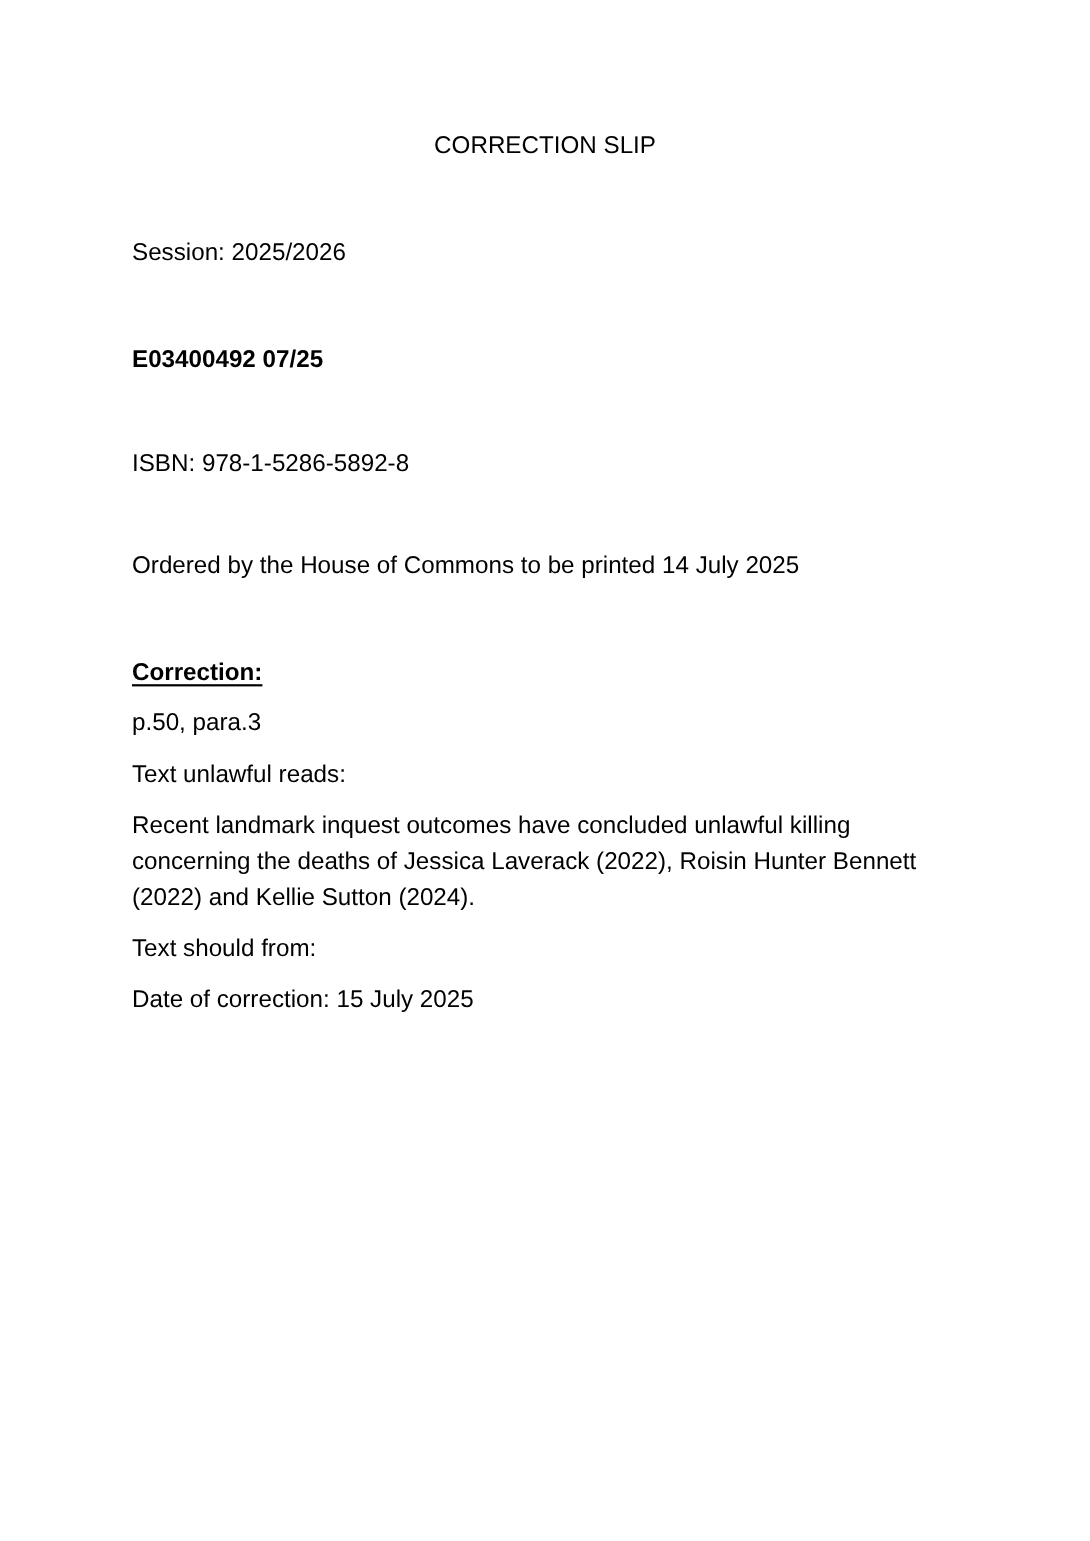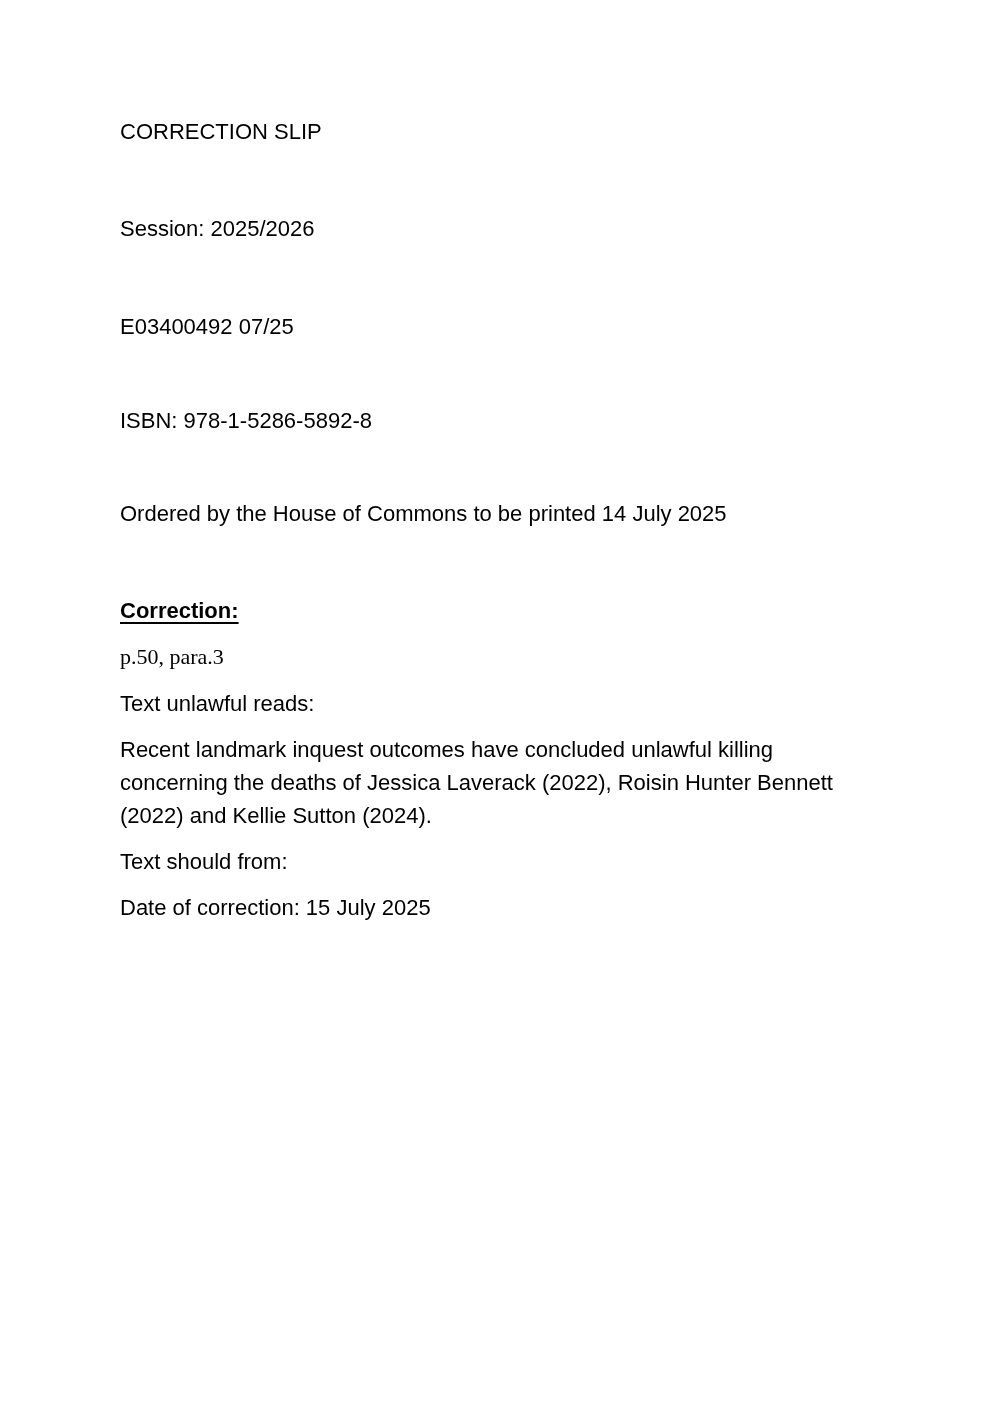--- a/index.html
+++ b/index.html
@@ -21,34 +21,35 @@
     background: #ffffff;
     overflow: hidden;
   }
   .doc p {
     margin: 0;
     font-size: 22px;
     line-height: 33px;
     color: #000000;
   }
   .page-heading {
+    text-align: center;
     margin-bottom: 64px !important;
   }
   .title-block   { margin-bottom: 61px !important; }
   .session-block { margin-bottom: 65px !important; }
-  .code-block    { margin-bottom: 61px !important; }
+  .code-block    { margin-bottom: 61px !important; font-weight: bold; }
   .isbn-block    { margin-bottom: 60px !important; }
   .ordered-block { margin-bottom: 64px !important; }
   .correction-heading {
     text-decoration: underline;
     text-underline-offset: 4px;
     margin-bottom: 13px !important;
     font-weight: bold;
   }
-  .location-block { margin-bottom: 14px !important; font-family: Liberation Serif, serif; }
+  .location-block { margin-bottom: 14px !important; }
   .label-block    { margin-bottom: 13px !important; }
   .italic-block {
     margin-bottom: 13px !important;
   }
   .italic-block.last { margin-bottom: 58px !important; }
 </style>
 </head>
 <body>
 
 <div class="doc">

